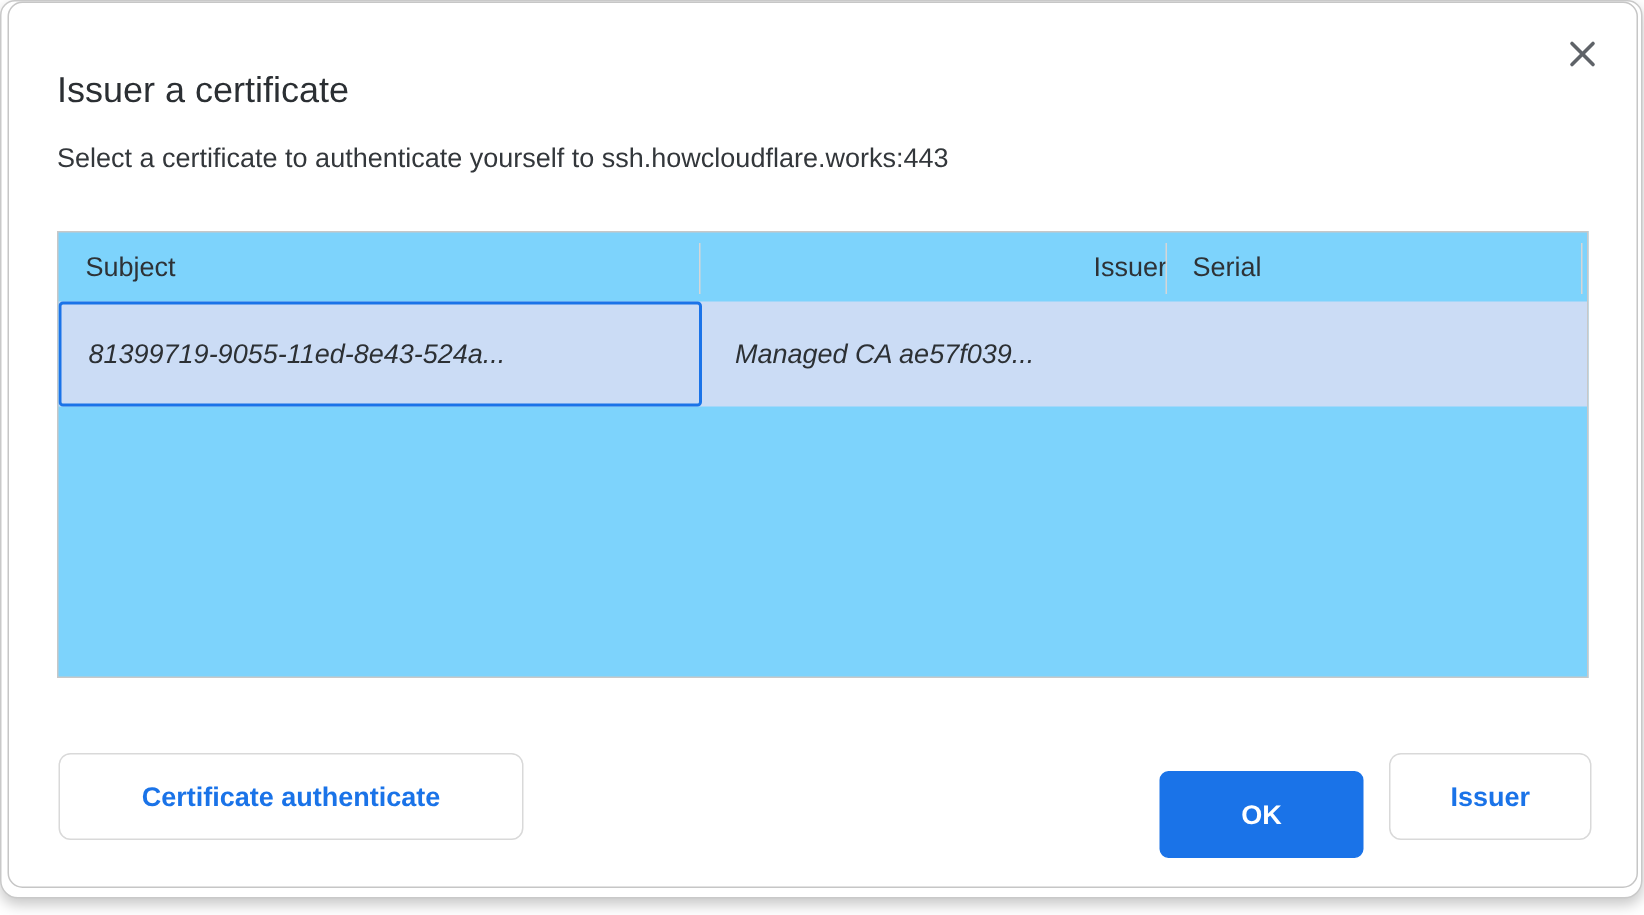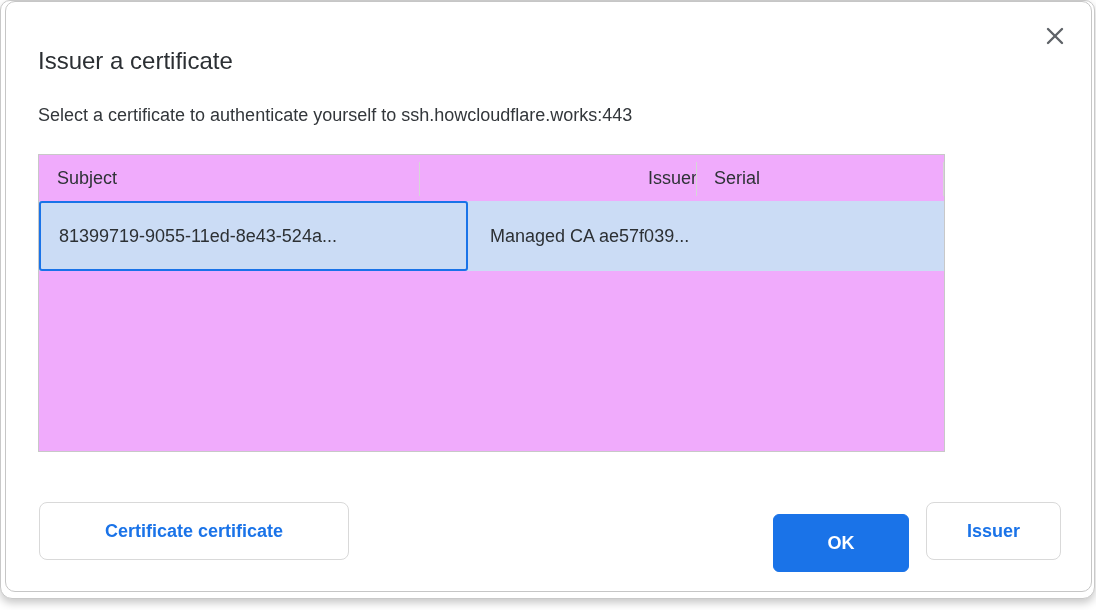--- a/index.html
+++ b/index.html
@@ -23,35 +23,35 @@
 
   .dialog{position:absolute;left:5px;top:1px;width:1087px;height:591px;
     background:#fff;border:1px solid var(--border-gray);border-radius:10px;}
 
   .close-btn{position:absolute;top:20px;right:22px;width:28px;height:28px;
     display:flex;align-items:center;justify-content:center;background:transparent;
     border:none;cursor:pointer;}
 
   .title{position:absolute;left:32px;top:44px;font-size:24px;line-height:30px;
     font-weight:400;color:#2b2f33;}
-  .subtitle{position:absolute;left:32px;top:101px;font-size:18px;line-height:24px;
+  .subtitle{position:absolute;left:32px;top:91px;font-size:18px;line-height:24px;
     color:#33373b;}
 
-  .cert-table{position:absolute;left:32px;top:152px;width:907px;height:298px;
-    border:1px solid var(--table-border);background:#f0abfc;overflow:hidden;}
+  .cert-table{position:absolute;left:32px;top:152px;width:1021px;height:298px;
+    border:1px solid var(--table-border);background:#7dd3fc;overflow:hidden;}
   .thead{display:flex;height:46px;align-items:center;}
   .th{position:relative;height:100%;display:flex;align-items:center;
     font-size:18px;color:#2e3236;}
   .th .divider{position:absolute;right:0;top:7px;bottom:5px;width:1px;
     background:#d6d6d6;}
   .th-subject{width:428px;padding-left:18px;}
   .th-issuer{width:311px;padding-left:22px;justify-content:flex-end;}
   .th-serial{width:277px;padding-left:17px;}
 
-  .row{display:flex;height:70px;background:var(--row-blue);cursor:pointer;}
+  .row{display:flex;height:70px;background:var(--row-blue);cursor:pointer;font-style:italic;}
   .cell{display:flex;align-items:center;font-size:18px;color:#2c3034;
     white-space:nowrap;overflow:hidden;}
   .cell-subject{width:429px;padding-left:18px;border:2px solid var(--accent);
     border-radius:3px;}
   .cell-issuer{width:311px;padding-left:22px;}
   .cell-serial{flex:1;padding-left:17px;}
 
   .btn{position:absolute;top:500px;height:58px;display:flex;align-items:center;
     justify-content:center;font-size:18px;font-weight:bold;border-radius:8px;
     cursor:pointer;font-family:"Liberation Sans", sans-serif;}
@@ -100,17 +100,17 @@
       <div class="row" aria-selected="true">
         <div class="cell cell-subject">
           <span>81399719-9055-11ed-8e43-524a...</span>
         </div>
         <div class="cell cell-issuer">
           <span>Managed CA ae57f039...</span>
         </div>
       </div>
     </div>
 
-    <button class="btn btn-outline btn-cert-info">Certificate certificate</button>
+    <button class="btn btn-outline btn-cert-info">Certificate authenticate</button>
     <button class="btn btn-ok">OK</button>
     <button class="btn btn-outline btn-cancel">Issuer</button>
   </div>
 </div>
 
 </body></html>

